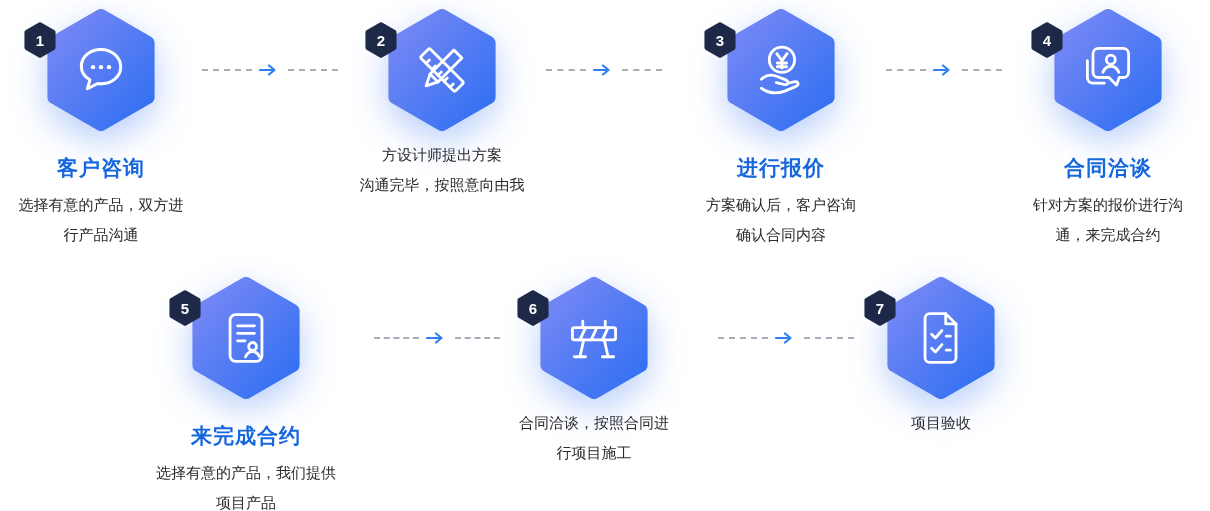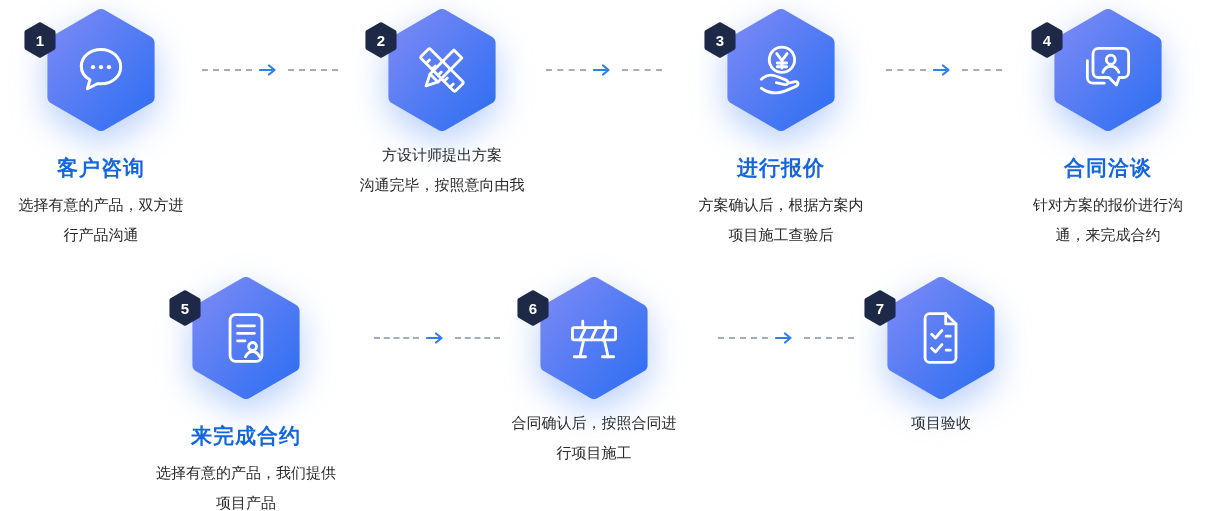--- a/index.html
+++ b/index.html
@@ -161,22 +161,22 @@
         </svg>
       <div class="badge">
         <svg viewBox="0 0 104 118">
             <use href="#hexPath" fill="#1d2947" stroke="#1d2947" stroke-width="14" stroke-linejoin="round"></use>
           </svg>
         <span>3</span>
       </div>
     </div>
     <div class="title">进行报价</div>
     <div class="desc">
-      <div>方案确认后，根据方案内</div>
-      <div>项目施工查验后</div>
+      <div>方案确认后，客户咨询</div>
+      <div>确认合同内容</div>
     </div>
   </div>
 
   <div class="step" style="left:988px; top:8px;">
     <div class="hex-wrap">
       <svg class="hex-svg" viewBox="0 0 104 118">
           <use href="#hexPath" fill="url(#hexGrad)" stroke="url(#hexGrad)" stroke-width="14" stroke-linejoin="round"></use>
         </svg>
       <svg class="icon-svg" viewBox="0 0 64 64">
           <use href="#ic-negotiate"></use>
@@ -226,21 +226,21 @@
           <use href="#ic-construction"></use>
         </svg>
       <div class="badge">
         <svg viewBox="0 0 104 118">
             <use href="#hexPath" fill="#1d2947" stroke="#1d2947" stroke-width="14" stroke-linejoin="round"></use>
           </svg>
         <span>6</span>
       </div>
     </div>
     <div class="desc">
-      <div>合同确认后，按照合同进</div>
+      <div>合同洽谈，按照合同进</div>
       <div>行项目施工</div>
     </div>
   </div>
 
   <div class="step" style="left:821px; top:276px;">
     <div class="hex-wrap">
       <svg class="hex-svg" viewBox="0 0 104 118">
           <use href="#hexPath" fill="url(#hexGrad)" stroke="url(#hexGrad)" stroke-width="14" stroke-linejoin="round"></use>
         </svg>
       <svg class="icon-svg" viewBox="0 0 64 64">

